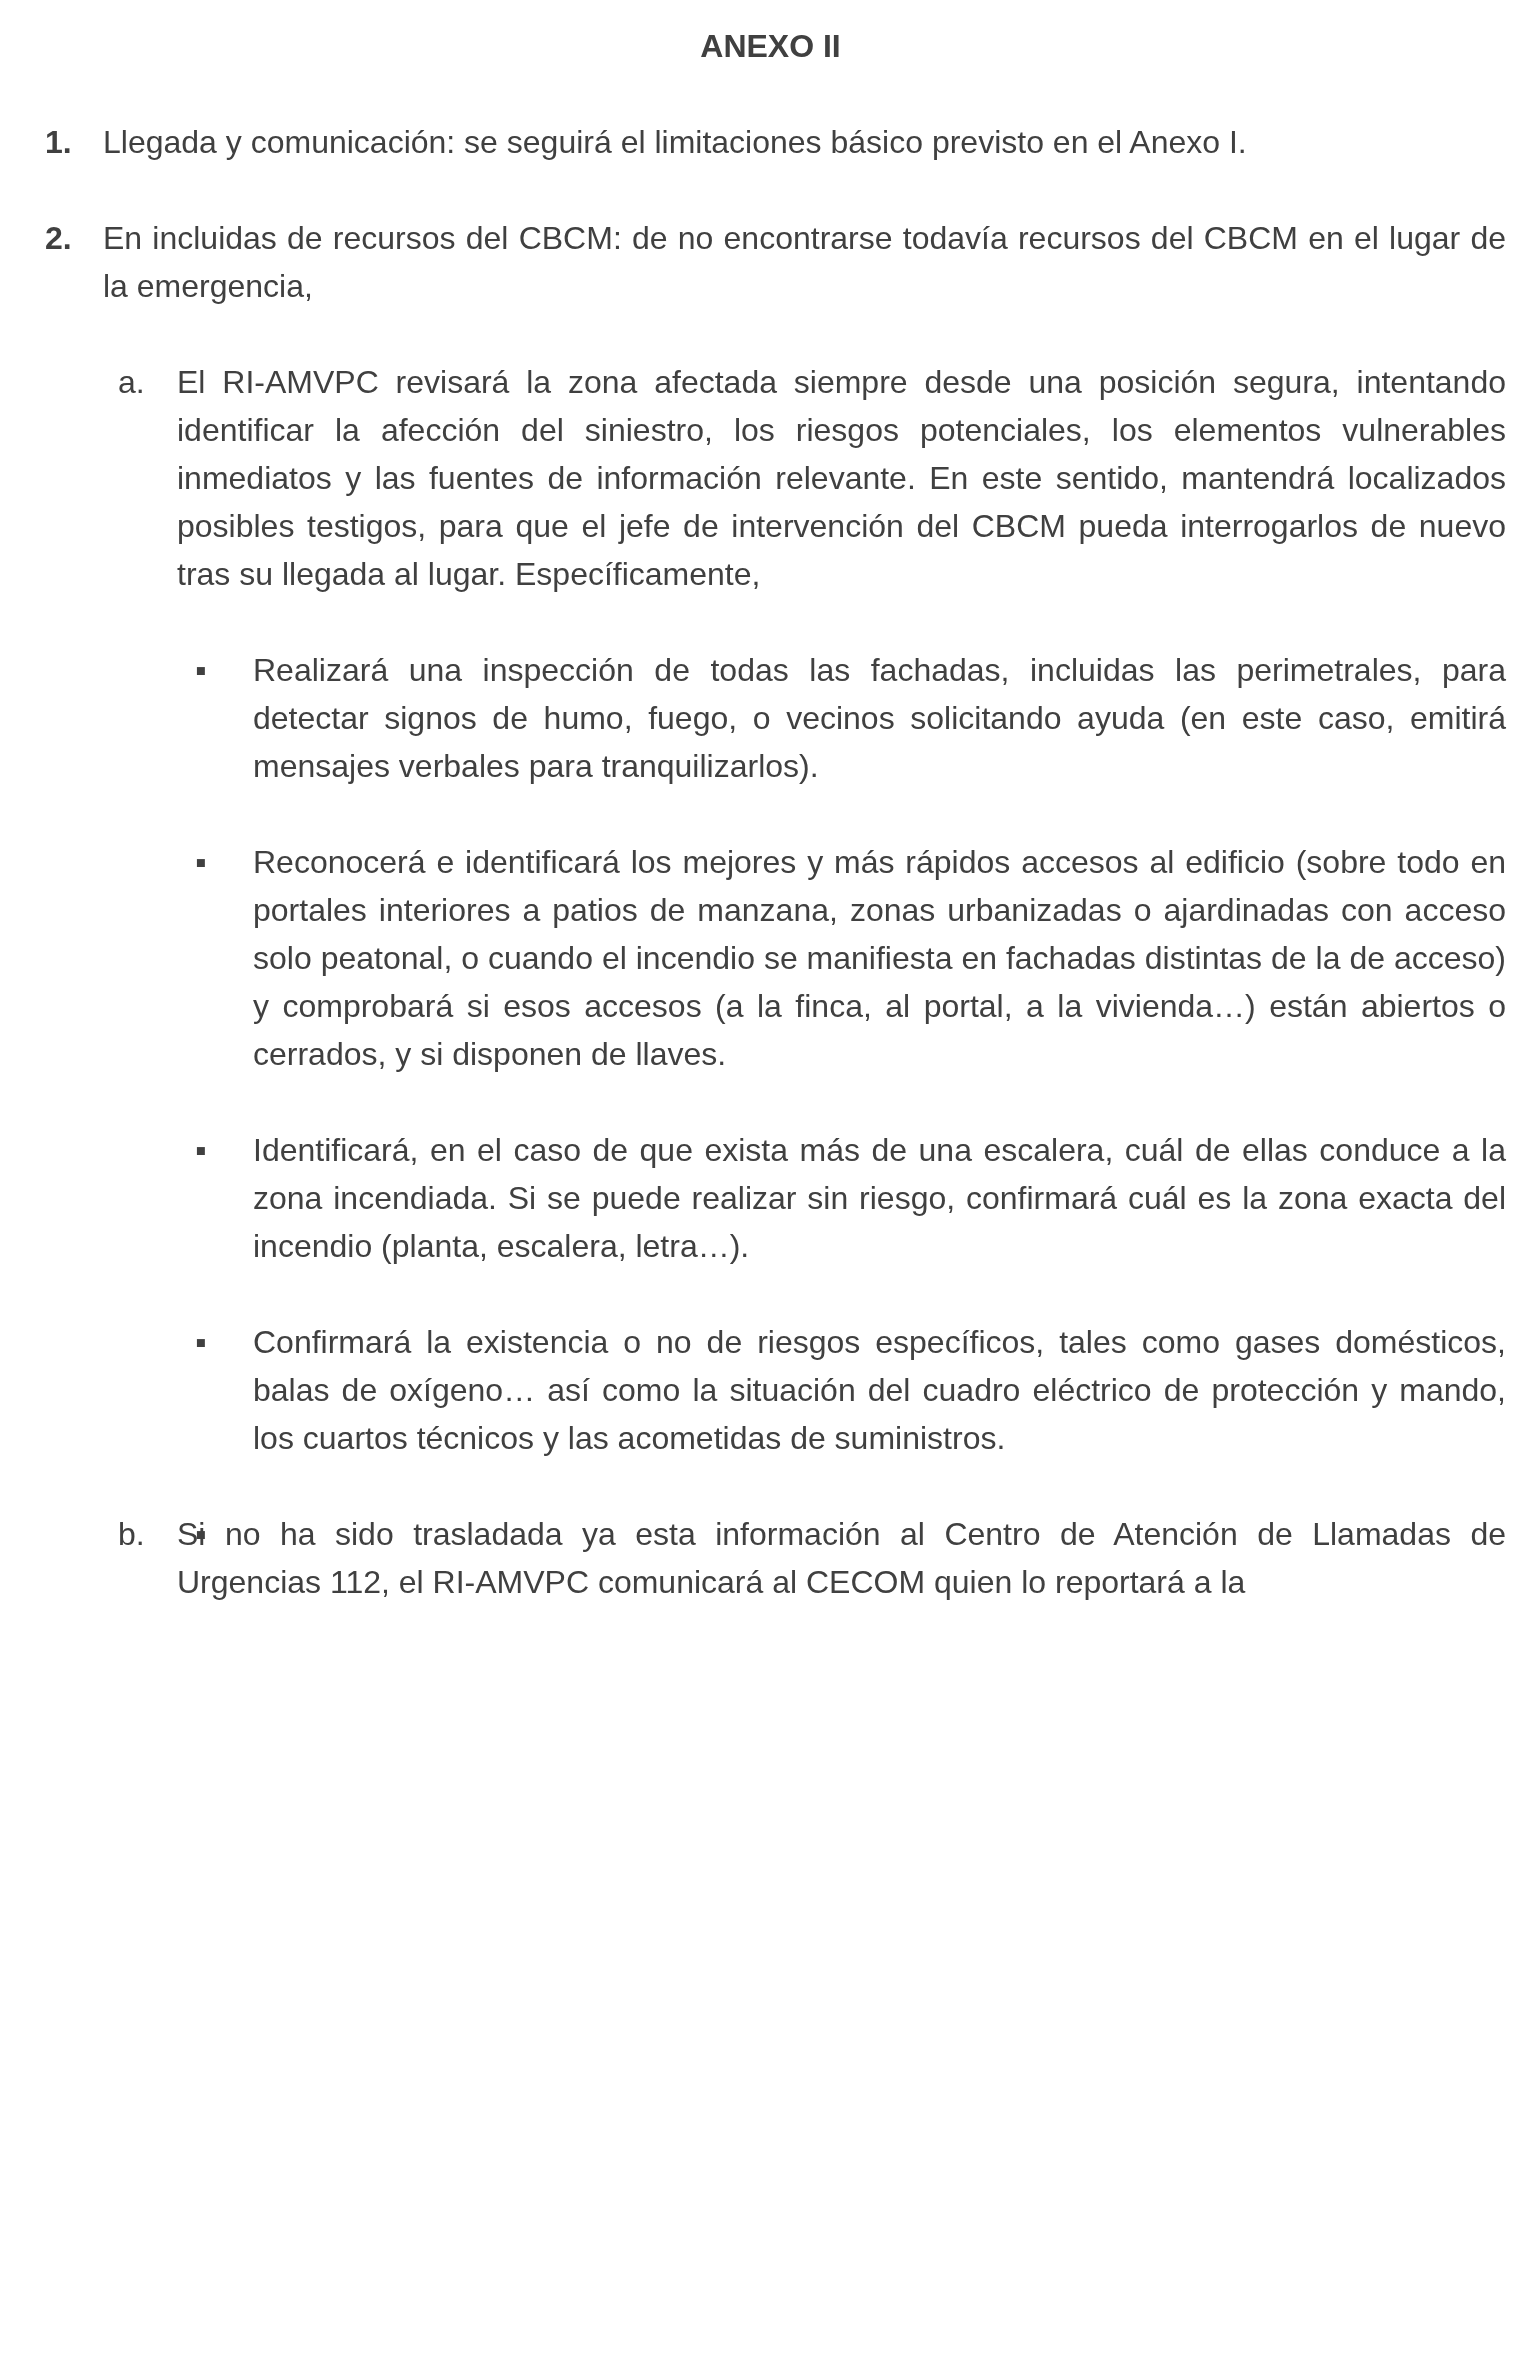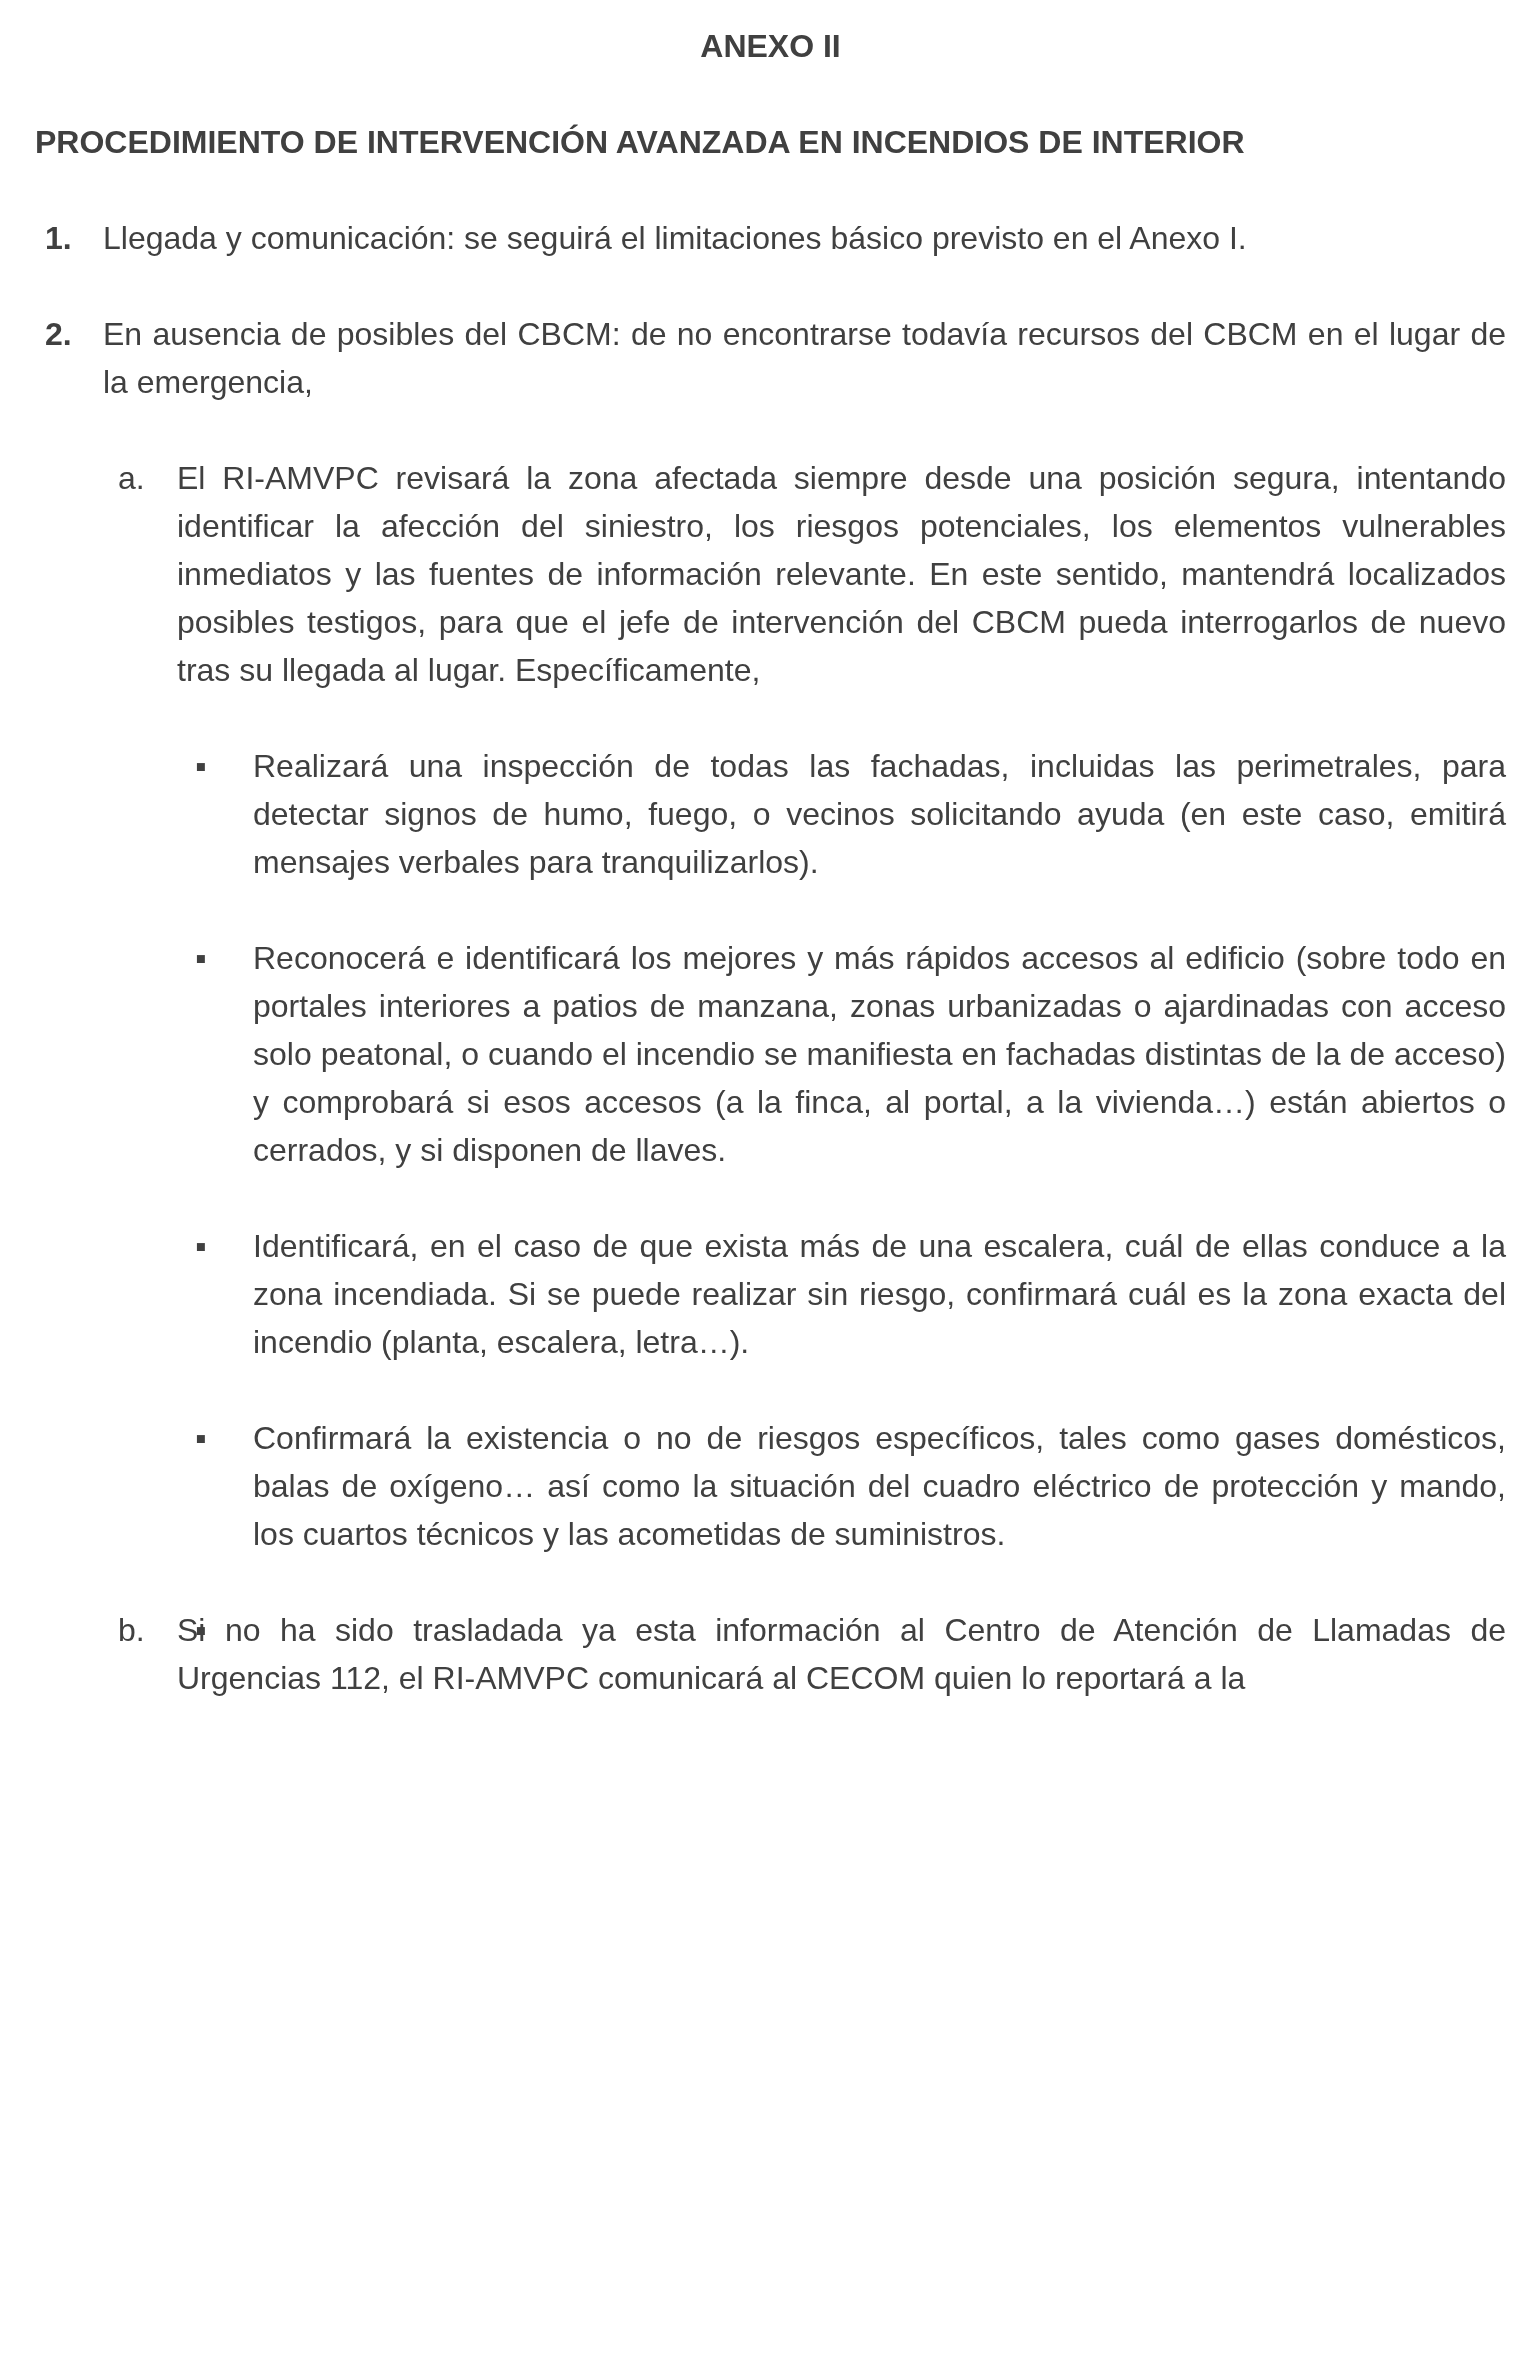--- a/index.html
+++ b/index.html
@@ -57,28 +57,27 @@
   }
   .bold { font-weight: normal; }
 </style>
 </head>
 <body>
 
 <div class="page">
 
   <p class="doc-title">ANEXO II</p>
 
-  <p class="doc-heading">PROCEDIMIENTO DE INTERVENCIÓN AVANZADA EN INCENDIOS DE INTERIOR</p>
 
   <p class="block l1">
     <span class="marker">1.</span><span class="bold">Llegada y comunicación</span><span>: se seguirá el limitaciones básico previsto en el Anexo I.</span>
   </p>
 
   <p class="block l1">
-    <span class="marker">2.</span><span class="bold">En ausencia de posibles del CBCM</span><span>: de no encontrarse todavía recursos del CBCM en el lugar de la emergencia,</span>
+    <span class="marker">2.</span><span class="bold">En incluidas de recursos del CBCM</span><span>: de no encontrarse todavía recursos del CBCM en el lugar de la emergencia,</span>
   </p>
 
   <p class="block l2">
     <span class="marker">a.</span><span>El RI-AMVPC revisará la zona afectada siempre desde una posición segura, intentando identificar la afección del siniestro, los riesgos potenciales, los elementos vulnerables inmediatos y las fuentes de información relevante. En este sentido, mantendrá localizados posibles testigos, para que el jefe de intervención del CBCM pueda interrogarlos de nuevo tras su llegada al lugar. Específicamente,</span>
   </p>
 
   <p class="block l3">
     <span class="marker">▪</span><span>Realizará una inspección de todas las fachadas, incluidas las perimetrales, para detectar signos de humo, fuego, o vecinos solicitando ayuda (en este caso, emitirá mensajes verbales para tranquilizarlos).</span>
   </p>
 

